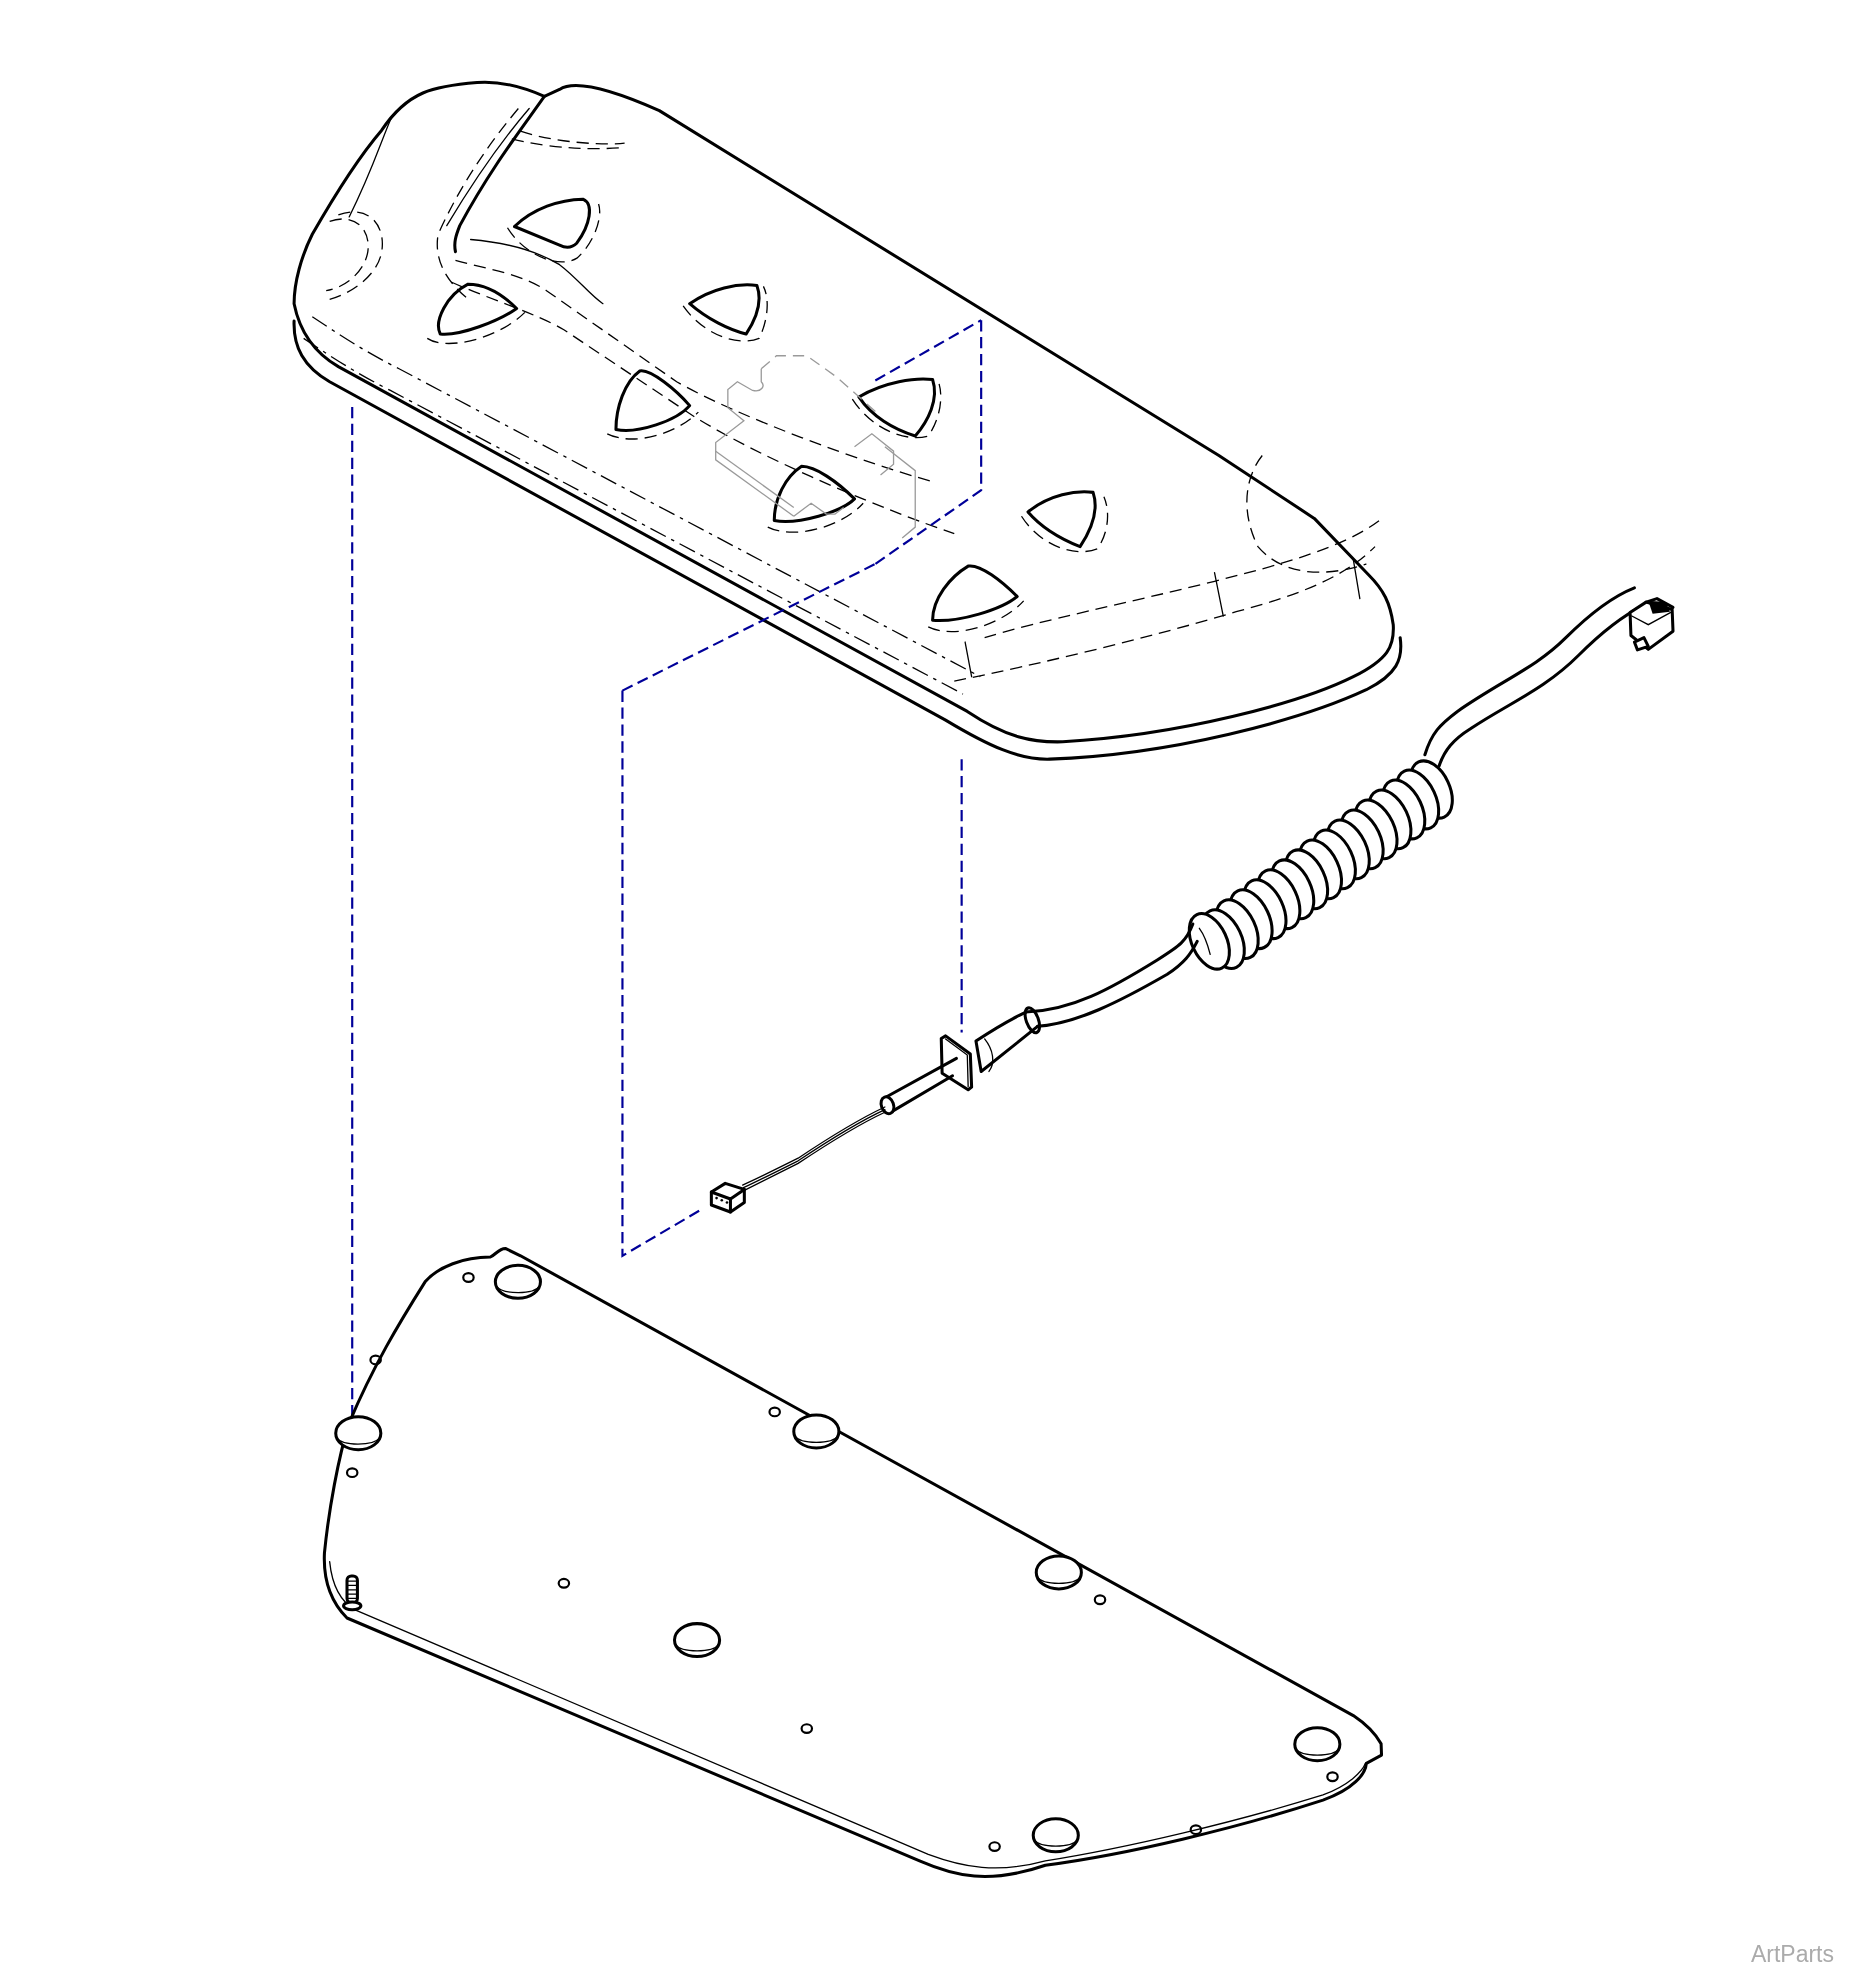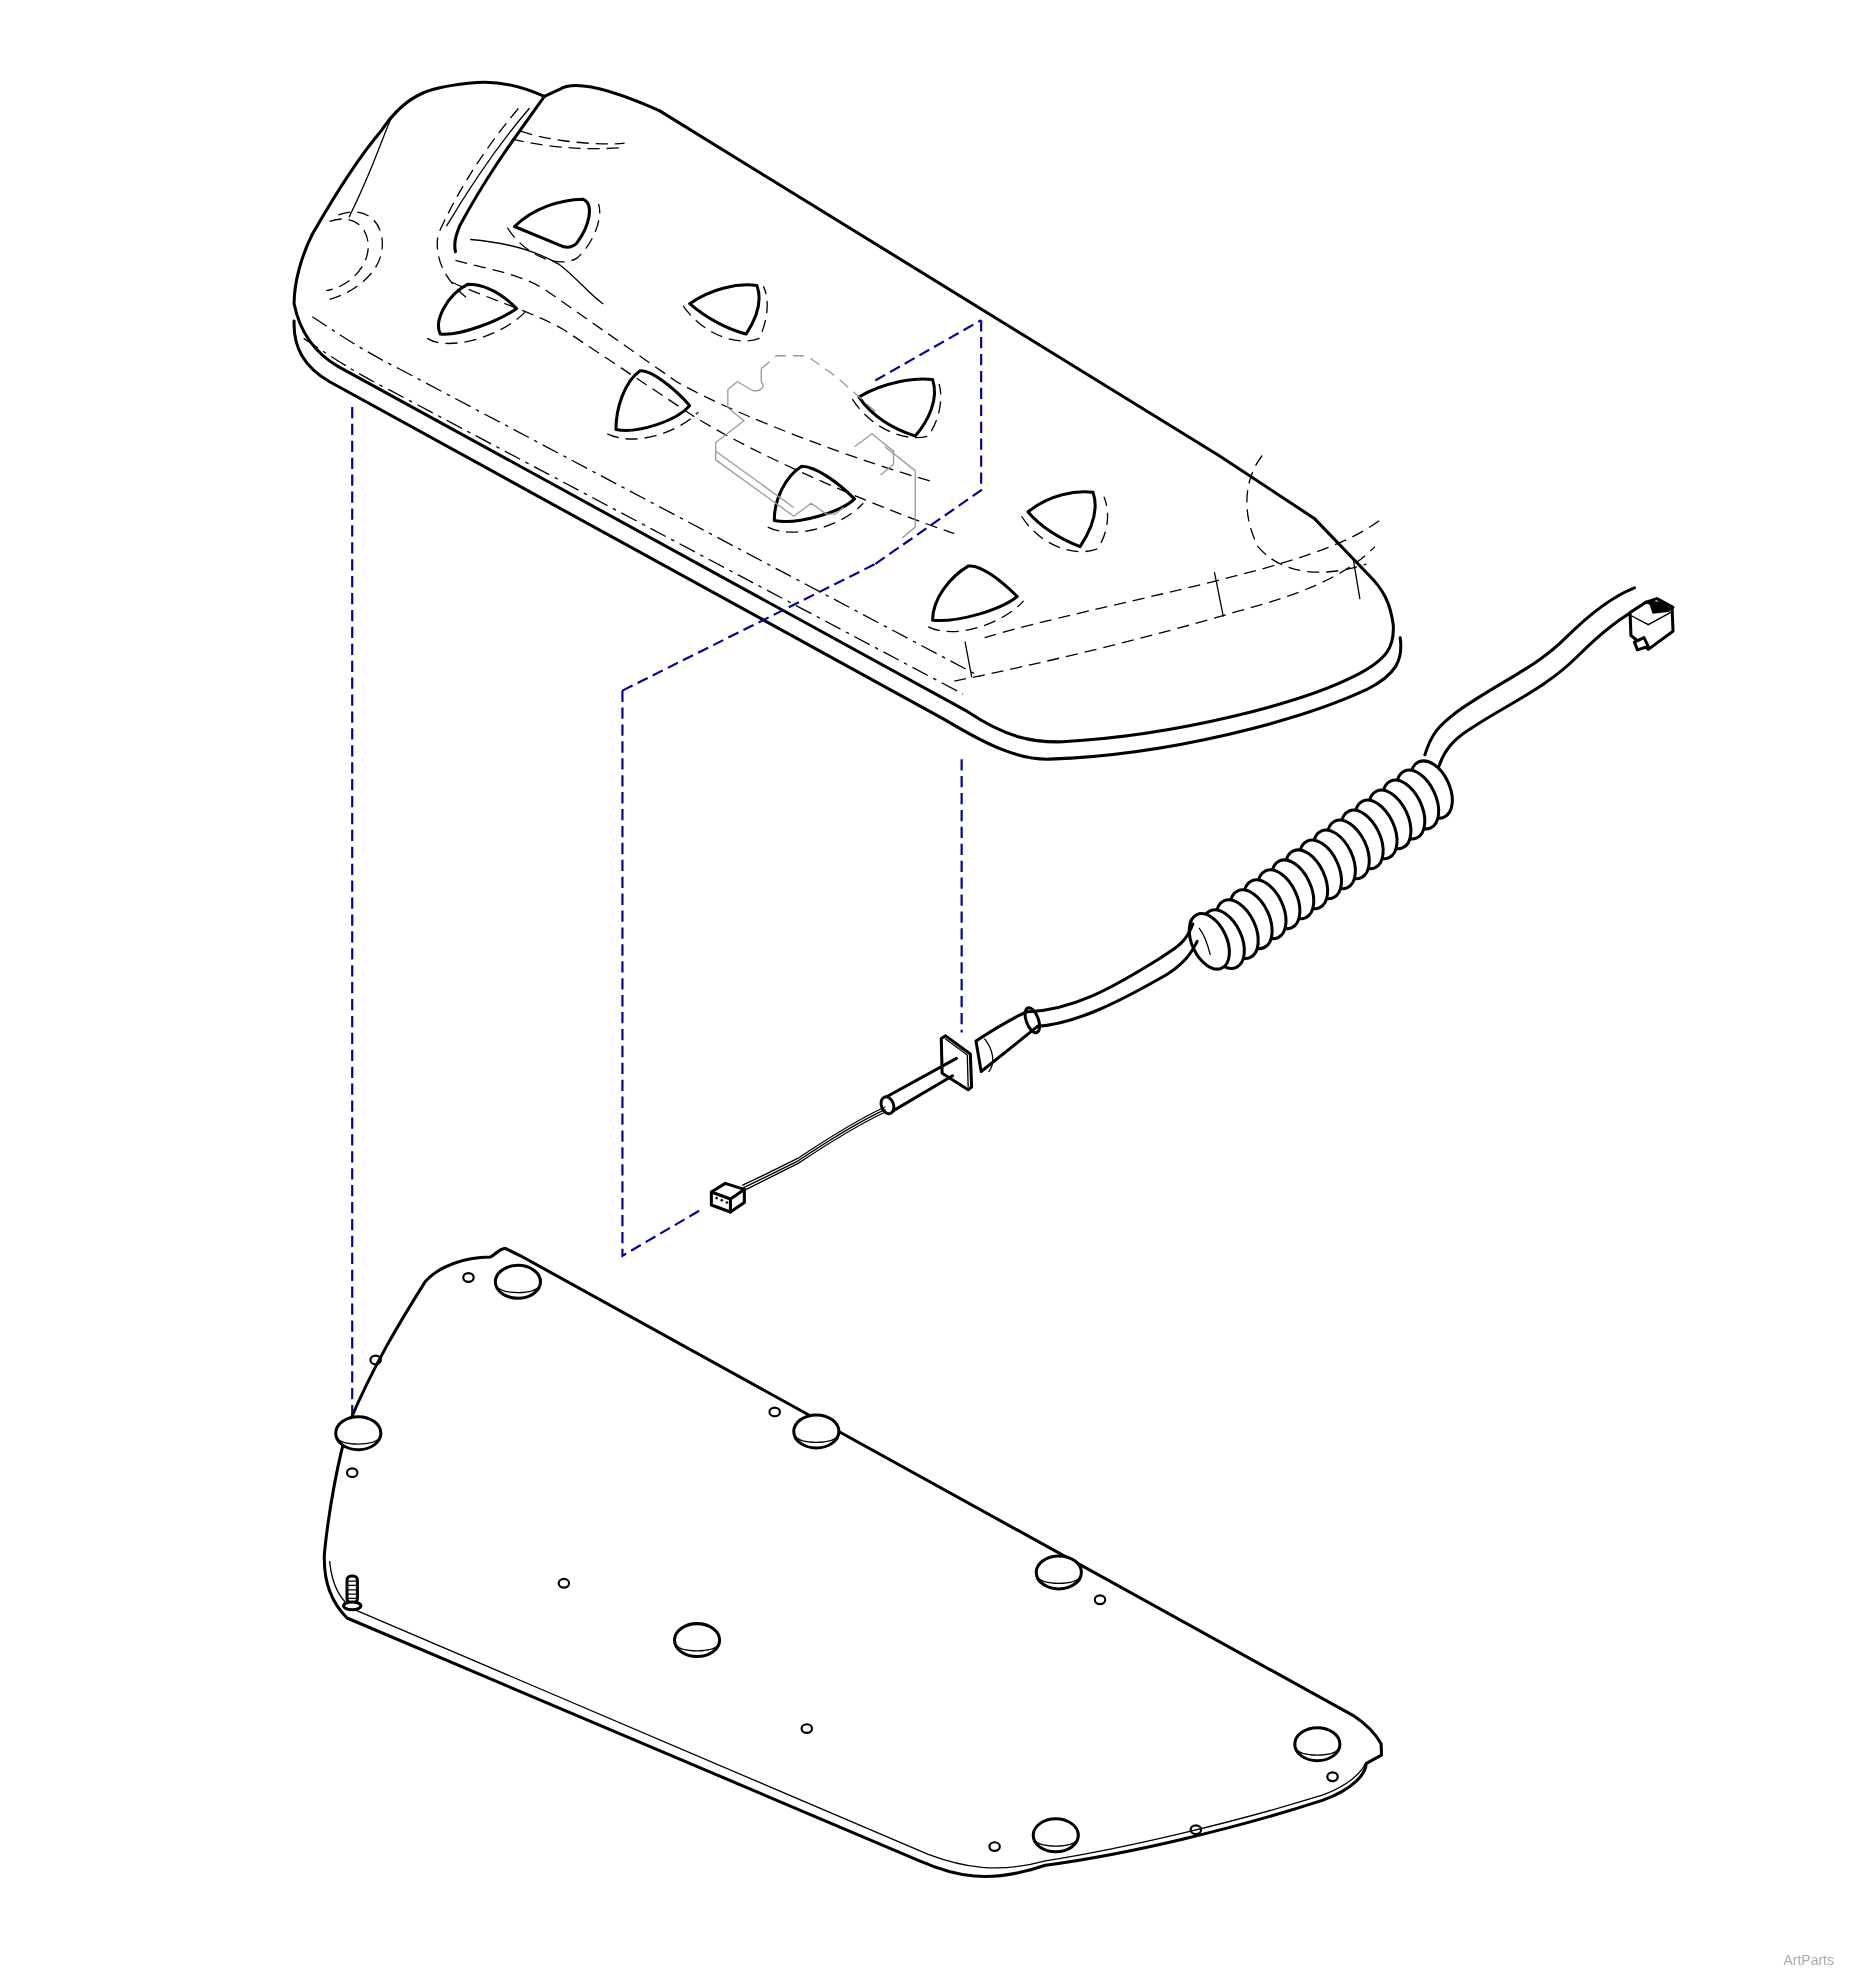--- a/index.html
+++ b/index.html
@@ -8,21 +8,21 @@
     .ol { fill: none; stroke: #000; stroke-width: 7; stroke-linejoin: round; stroke-linecap: round; }
     .ol-fill { fill: #fff; stroke: #000; stroke-width: 7; stroke-linejoin: round; stroke-linecap: round; }
     .thin { fill: none; stroke: #000; stroke-width: 3; stroke-linecap: round; }
     .hidden { fill: none; stroke: #000; stroke-width: 3; stroke-dasharray: 28 16; stroke-linecap: butt; }
     .hidden-chain { fill: none; stroke: #000; stroke-width: 3; stroke-dasharray: 40 14 8 14; }
     .ghost { fill: none; stroke: #9a9a9a; stroke-width: 3; }
     .ghost-dash { fill: none; stroke: #9a9a9a; stroke-width: 3; stroke-dasharray: 26 16; }
     .leader { fill: none; stroke: #000099; stroke-width: 5; stroke-dasharray: 26 13; }
     .watermark {
       position: absolute; right: 29px; bottom: 17.4px;
-      font-family: "Liberation Sans", sans-serif; font-size: 14px; color: #ababab;
+      font-family: "Liberation Sans", sans-serif; font-size: 23px; color: #ababab;
     }
   </style>
 </head>
 <body>
 
 <svg id="canvas" viewBox="0 0 4295 4576" xmlns="http://www.w3.org/2000/svg">
 
   <g>
 
     <path class="ol" d="M 678 740 C 676 800 700 845 760 880 L 2180 1660 C 2280 1720 2350 1752 2420 1750 C 2700 1740 3000 1660 3150 1590 C 3220 1555 3235 1520 3228 1470"></path>

